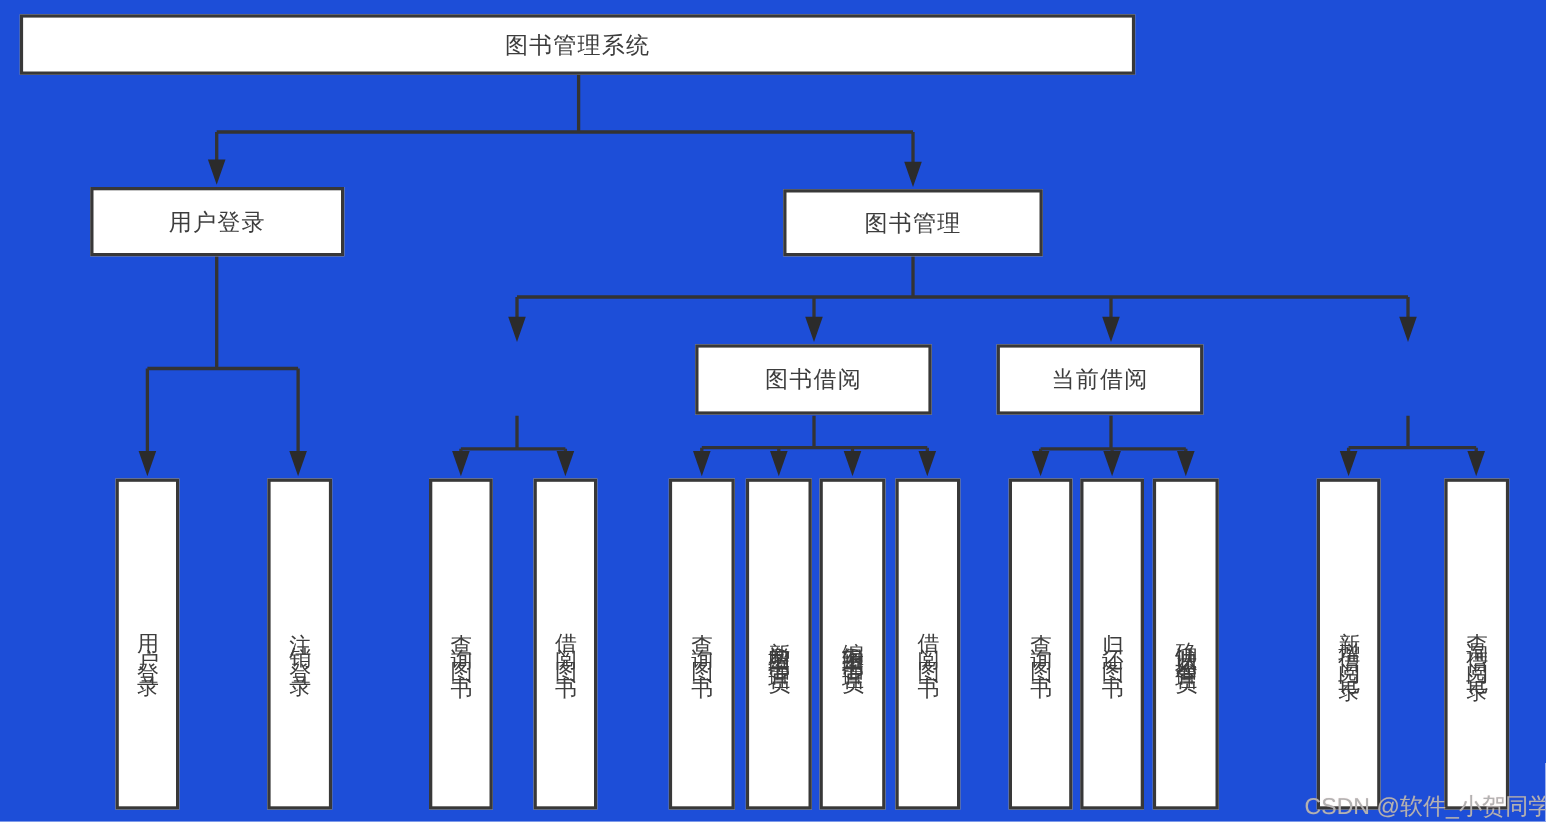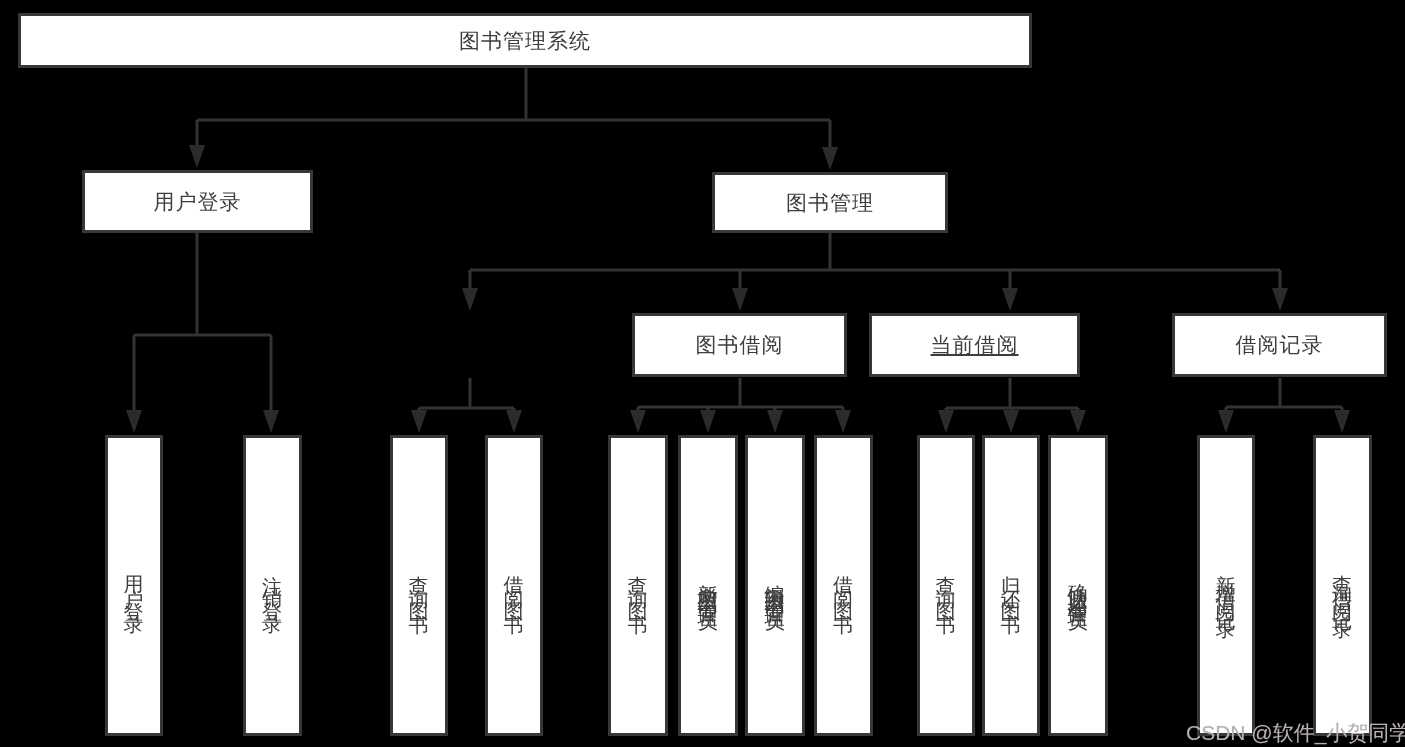--- a/index.html
+++ b/index.html
@@ -2,21 +2,21 @@
 <html><head>
 <meta charset="utf-8">
 <style>
   * { margin: 0; padding: 0; box-sizing: border-box; }
   html, body { background: #ffffff; }
   body { font-family: "Liberation Sans", "DejaVu Sans", sans-serif; }
   .canvas {
     position: relative;
     width: 1405px;
     height: 747px;
-    background: #000000;
+    background: #1d4ed8;
     overflow: hidden;
   }
   svg.wires {
     position: absolute;
     left: 0; top: 0;
     width: 1405px; height: 747px;
     pointer-events: none;
   }
   .box {
     position: absolute;
@@ -104,25 +104,22 @@
   <div class="box hbox" style="left:82px; top:170px; width:231px; height:63px;">
     <span>用户登录</span>
   </div>
   <div class="box hbox" style="left:712px; top:172px; width:236px; height:61px;justify-content:center;">
     <span>图书管理</span>
   </div>
 
   <div class="box hbox" style="left:632px; top:313px; width:215px; height:64px;">
     <span>图书借阅</span>
   </div>
-  <div class="box hbox" style="left:869px; top:313px; width:211px; height:64px;text-decoration:underline;">
+  <div class="box hbox" style="left:906px; top:313px; width:188px; height:64px;">
     <span>当前借阅</span>
-  </div>
-  <div class="box hbox" style="left:1172px; top:313px; width:215px; height:64px;">
-    <span>借阅记录</span>
   </div>
 
   <div class="box vbox" style="left:105px; top:435px; width:58px; height:301px;">
     <span>用户登录</span>
   </div>
   <div class="box vbox" style="left:243px; top:435px; width:59px; height:301px;">
     <span>注销登录</span>
   </div>
 
   <div class="box vbox" style="left:390px; top:435px; width:58px; height:301px;">

